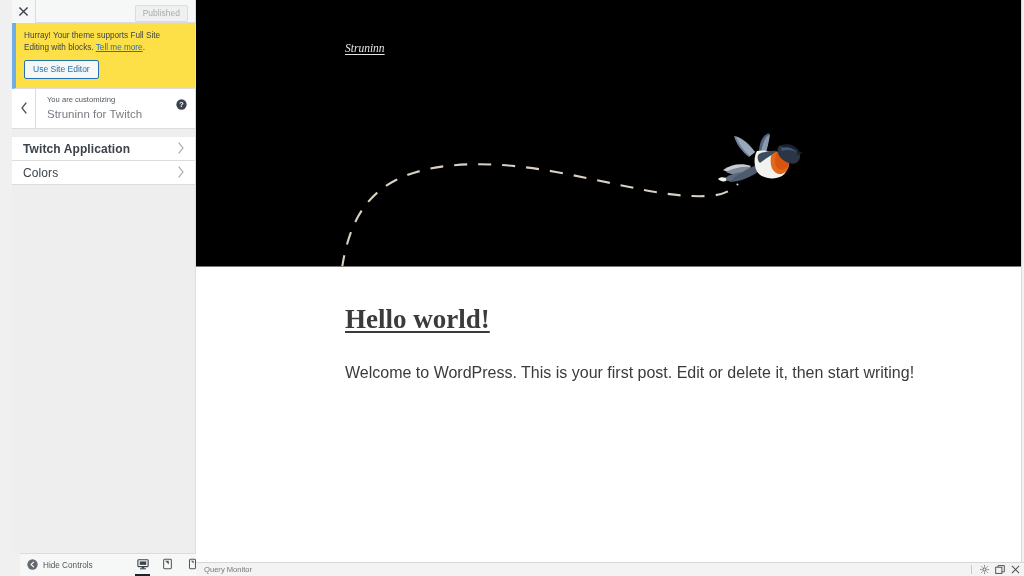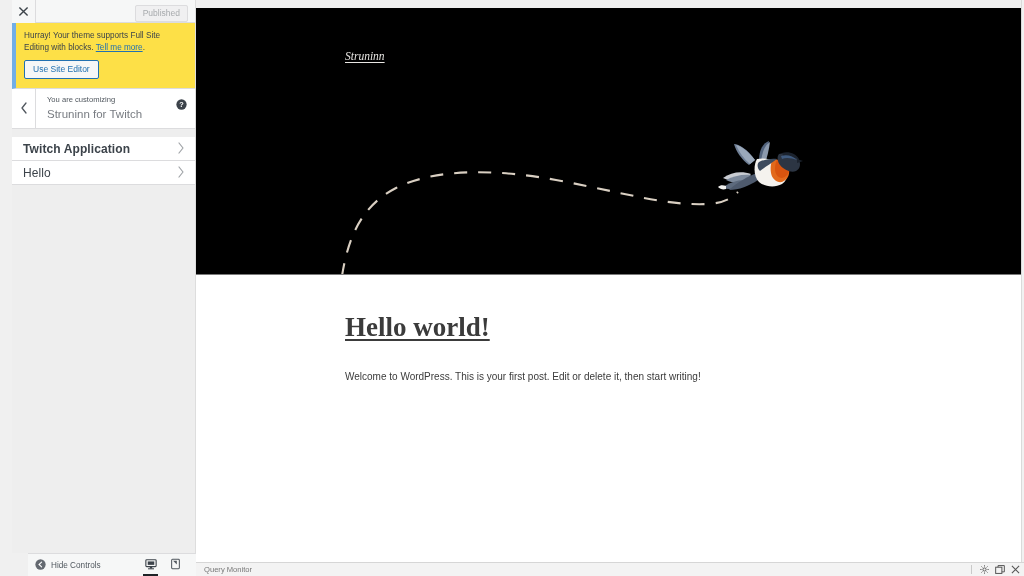--- a/index.html
+++ b/index.html
@@ -139,21 +139,21 @@
   }
   .panel-row .chev {
     margin-left: auto;
     opacity: .55;
   }
   .panel-row.plain .panel-row-label { font-weight: 400; }
 
   
   #sidebar-footer {
     position: absolute;
-    left: 16px; top: 553px;
+    left: 8px; top: 553px;
     width: 184px; height: 23px;
     background: #f6f7f7;
     border-top: 1px solid #dcdcde;
     border-right: 1px solid #dddddd;
     display: flex; align-items: center;
   }
   .hide-controls {
     display: flex; align-items: center;
     padding-left: 7px;
     cursor: pointer;
@@ -180,21 +180,21 @@
     position: absolute;
     left: 3px; right: 3px; bottom: 0;
     height: 2.5px;
     background: #1d2327;
   }
   .device-gapcol { width: 4px; }
 
   
   #preview {
     position: absolute;
-    left: 184px; top: 8px;
+    left: 184px; top: 0;
     width: 825px; height: 562px;
     background: #ffffff;
     overflow: hidden;
   }
   .hero {
     position: relative;
     height: 267px;
     background: #000000;
     border-bottom: 1px solid #7a7a7a;
     overflow: hidden;
@@ -232,21 +232,21 @@
     font-weight: 700;
     color: #3b3b3b;
     text-decoration: underline;
     text-underline-offset: 3px;
     line-height: 1.2;
     cursor: pointer;
   }
   .post-body {
     margin-left: 149px;
     margin-top: 26px;
-    font-size: 10px;
+    font-size: 16px;
     color: #3b3b3b;
     line-height: 1.5;
   }
   .post-date {
     margin-left: 149px;
     margin-top: 14px;
     font-family: "Liberation Serif", serif;
     font-style: italic;
     font-size: 9.6px;
     color: #4b4b4b;
@@ -360,21 +360,21 @@
     <div class="panel-row">
       <span class="panel-row-label">Twitch Application</span>
       <span class="chev">
         <svg width="8" height="12" viewBox="0 0 8 12">
           <path d="M2 1 L6 6 L2 11" stroke="#50575e" stroke-width="1.2" fill="none" stroke-linecap="round" stroke-linejoin="round"></path>
         </svg>
       </span>
     </div>
 
     <div class="panel-row plain">
-      <span class="panel-row-label">Hello</span>
+      <span class="panel-row-label">Colors</span>
       <span class="chev">
         <svg width="8" height="12" viewBox="0 0 8 12">
           <path d="M2 1 L6 6 L2 11" stroke="#50575e" stroke-width="1.2" fill="none" stroke-linecap="round" stroke-linejoin="round"></path>
         </svg>
       </span>
     </div>
 
   </div>
 
   <div id="sidebar-footer">

